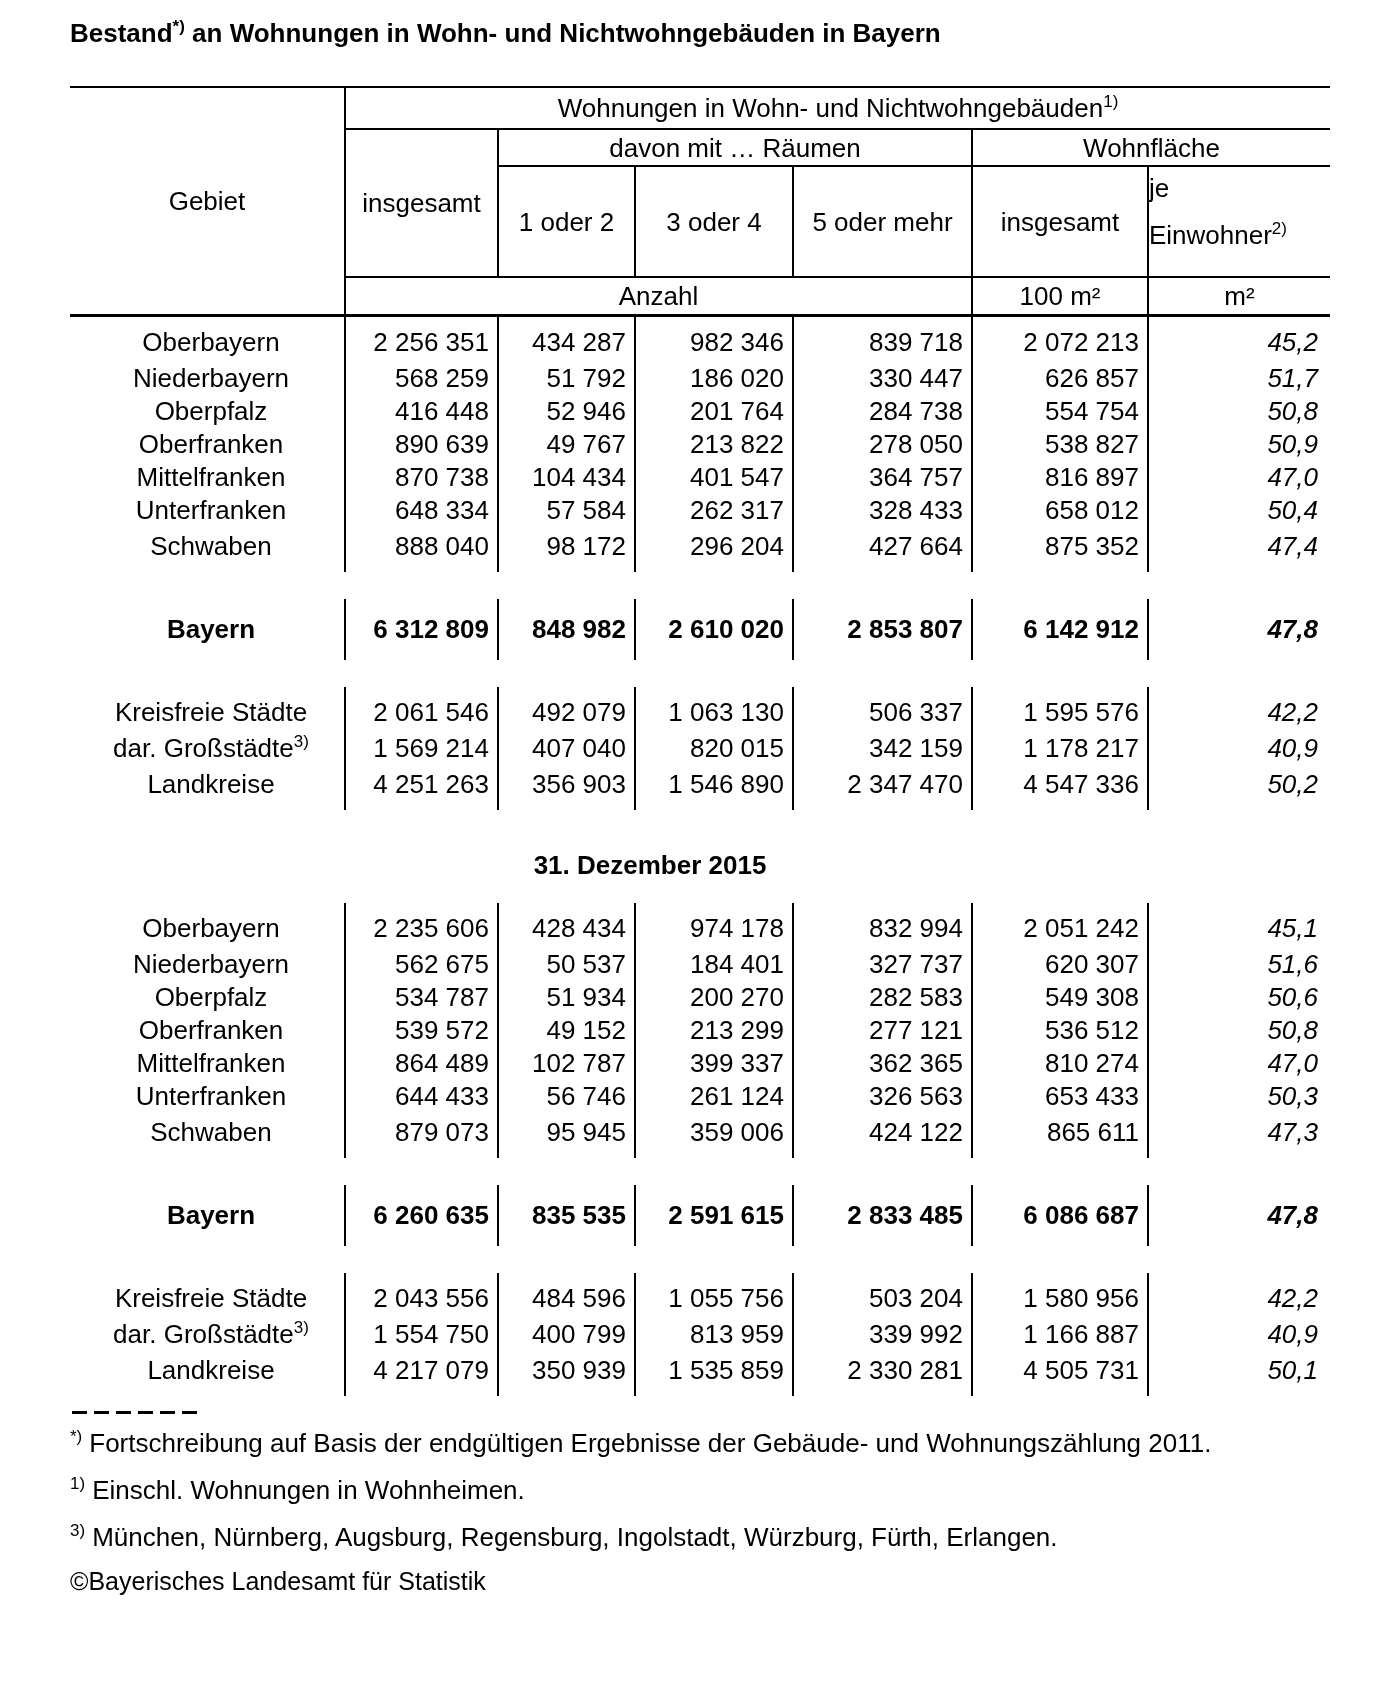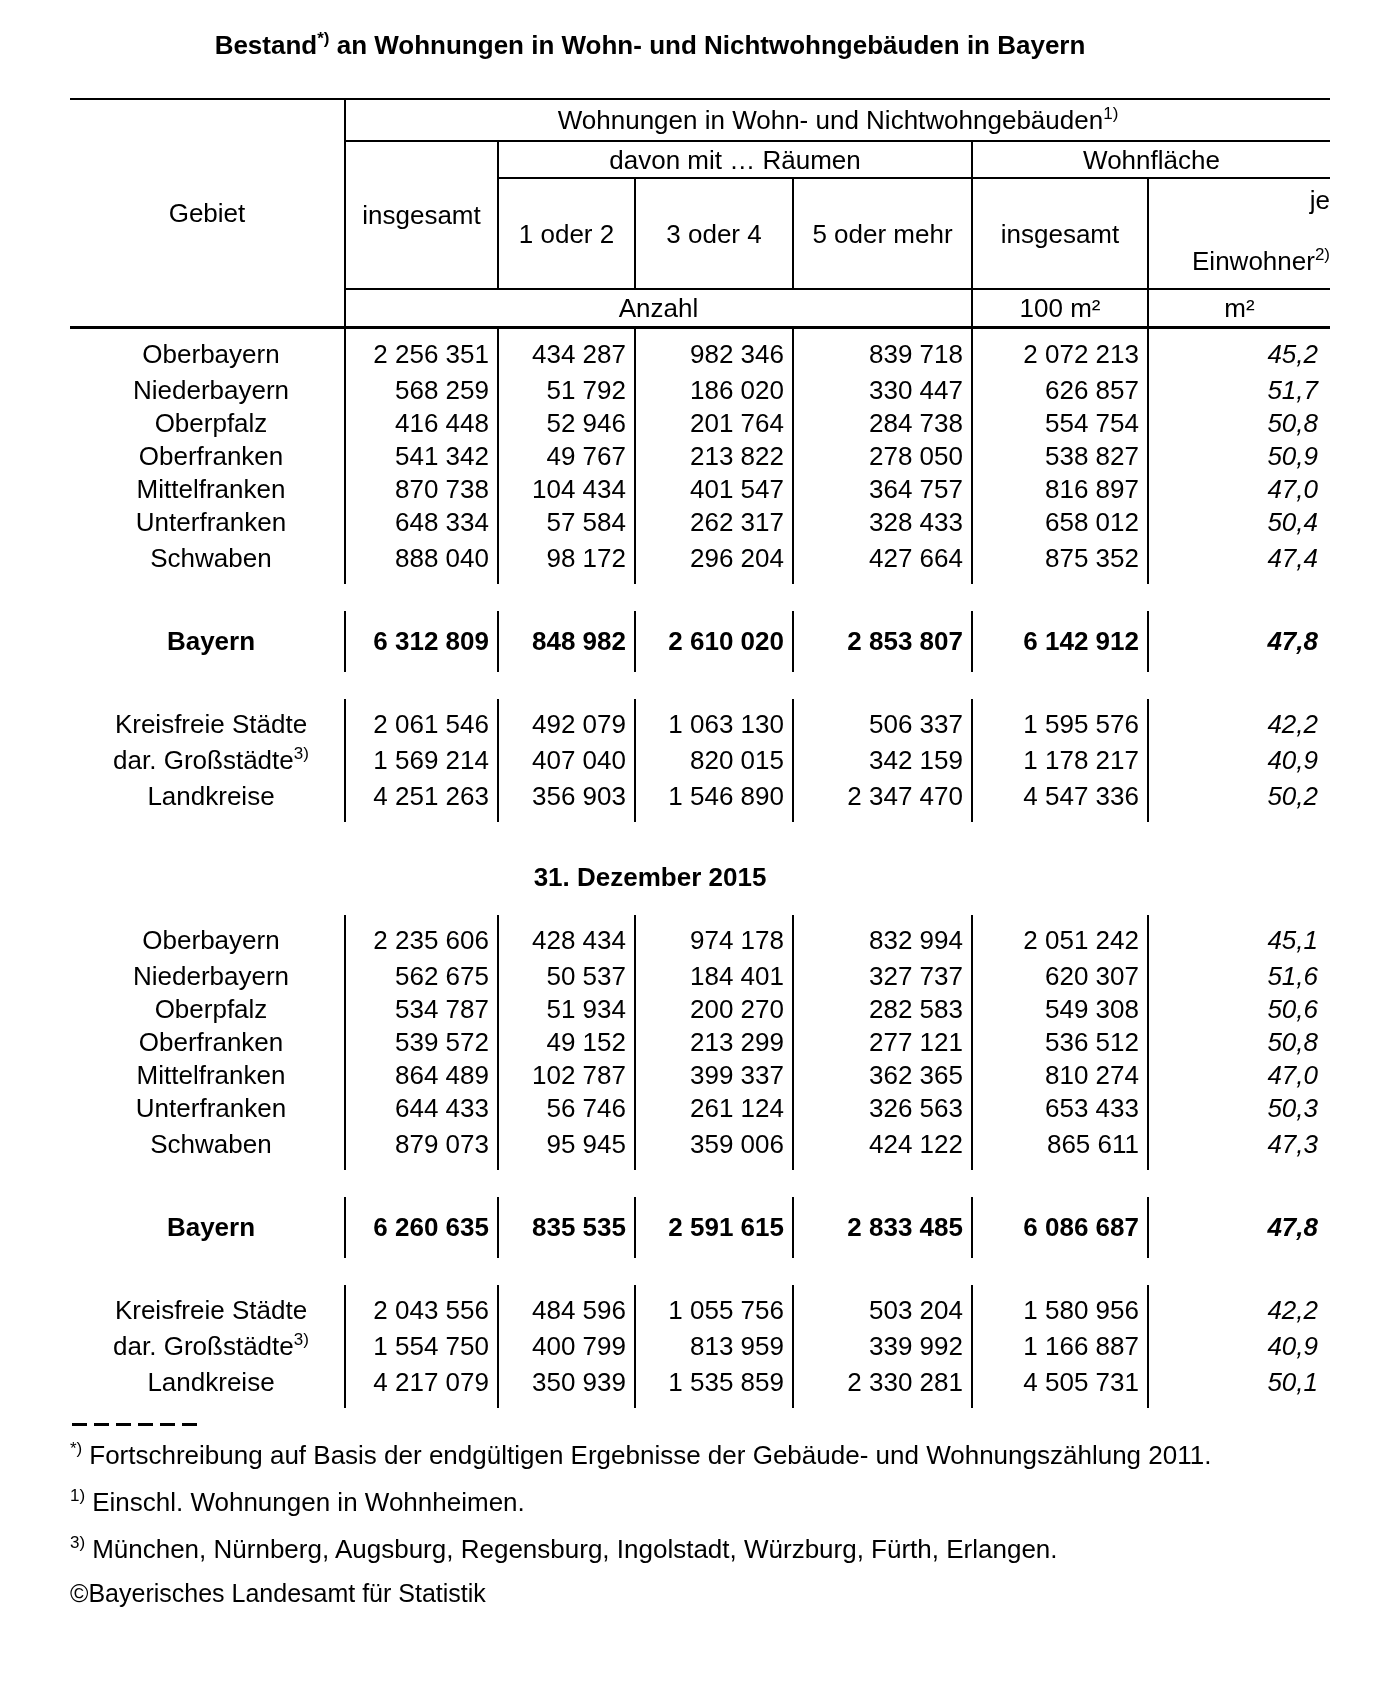--- a/index.html
+++ b/index.html
@@ -1,35 +1,35 @@
 <!DOCTYPE html>
 <html><head>
 <meta charset="utf-8">
 <style>
   html,body{margin:0;padding:0;background:#fff;}
   .page{position:relative;width:1385px;height:1697px;background:#fff;color:#000;
         font-family:"Liberation Sans",sans-serif;font-size:26px;box-sizing:border-box;
         padding:16px 55px 0 70px;overflow:hidden;}
   sup{font-size:17px;line-height:0;}
-  .title{width:1160px;text-align:center;font-weight:bold;line-height:34px;margin:12px 0 36px 0;}
+  .title{width:1160px;text-align:left;font-weight:bold;line-height:34px;margin:0 0 36px 0;}
   table{border-collapse:collapse;table-layout:fixed;width:1260px;}
   
   .hdr{border-top:2px solid #000;border-bottom:3px solid #000;}
   .hdr td{text-align:center;vertical-align:middle;padding:0;line-height:30px;}
   .hdr .g{border-right:2px solid #000;}
   .hdr .grp{border-bottom:2px solid #000;}
   .hdr .ins{border-right:2px solid #000;border-bottom:2px solid #000;}
   .hdr .dav{border-right:2px solid #000;border-bottom:2px solid #000;}
   .hdr .wf{border-bottom:2px solid #000;}
   .hdr .r3{border-right:2px solid #000;border-bottom:2px solid #000;}
   .hdr .je{border-right:none;}
   .hdr .anz{border-right:2px solid #000;}
   .hdr .u1{border-right:2px solid #000;}
   .jewrap{height:109px;display:flex;flex-direction:column;justify-content:space-between;
-          align-items:flex-end;padding:6px 0 12px;box-sizing:border-box;}
+          align-items:flex-start;padding:6px 0 26px;box-sizing:border-box;}
   
   .sec{width:1160px;text-align:center;font-weight:bold;line-height:34px;margin:27px 0 21px;}
   .sec.s15{margin-top:38px;}
   
   .data td{height:33px;line-height:33px;padding:0;vertical-align:middle;}
   .data .lbl{text-align:center;padding-left:8px;border-right:2px solid #000;}
   .data .num{text-align:right;padding-right:8px;border-right:2px solid #000;}
   .data .last{border-right:none;font-style:italic;padding-right:12px;}
   .data tr.first td{height:39px;padding-top:6px;}
   .data tr.blast td{height:39px;padding-bottom:6px;}
@@ -123,21 +123,21 @@
           <td class="lbl"><span>Oberpfalz</span><sup></sup></td>
           <td class="num">416 448</td>
           <td class="num">52 946</td>
           <td class="num">201 764</td>
           <td class="num">284 738</td>
           <td class="num">554 754</td>
           <td class="num last">50,8</td>
         </tr>
     <tr>
           <td class="lbl"><span>Oberfranken</span><sup></sup></td>
-          <td class="num">541 342</td>
+          <td class="num">890 639</td>
           <td class="num">49 767</td>
           <td class="num">213 822</td>
           <td class="num">278 050</td>
           <td class="num">538 827</td>
           <td class="num last">50,9</td>
         </tr>
     <tr>
           <td class="lbl"><span>Mittelfranken</span><sup></sup></td>
           <td class="num">870 738</td>
           <td class="num">104 434</td>

